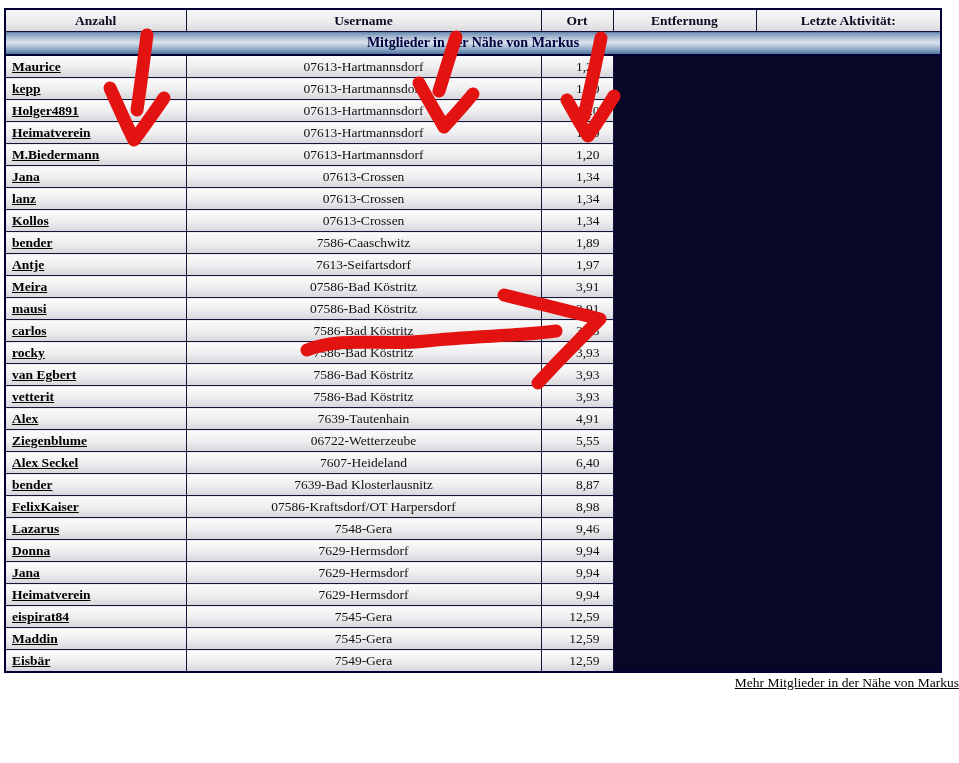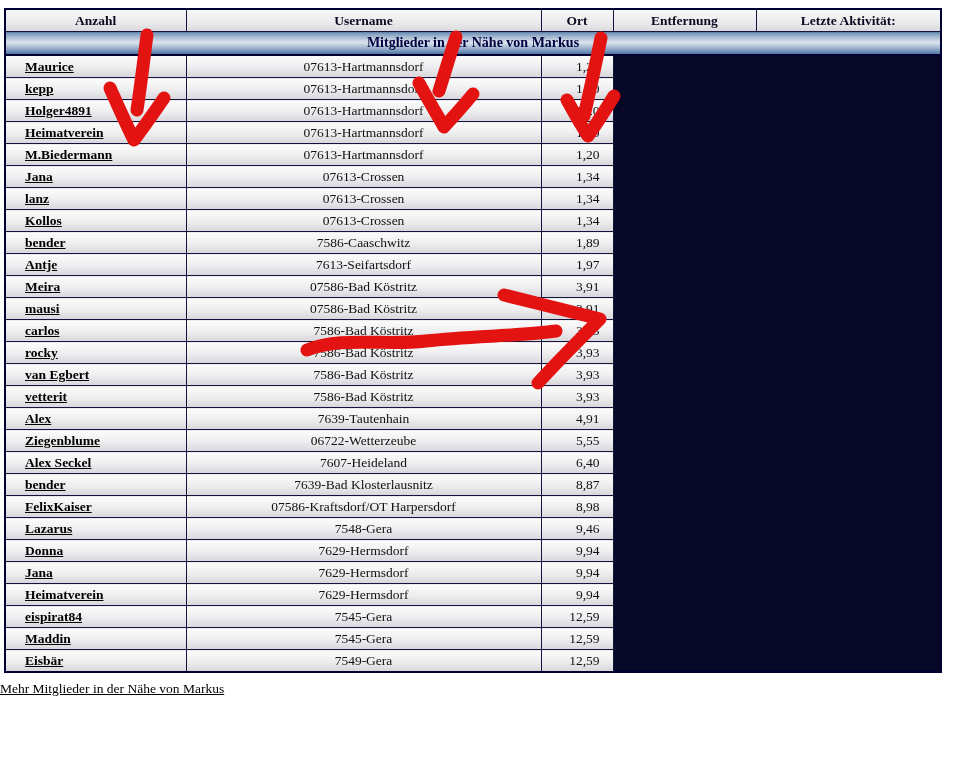--- a/index.html
+++ b/index.html
@@ -9,26 +9,26 @@
        margin:8px 0 0 4px;border:2px solid #000033;}
   col.c1{width:181px}col.c2{width:355px}col.c3{width:72px}col.c4{width:143px}col.c5{width:185px}
   th,td{border:1px solid #14143d;font-size:13.5px;line-height:1;height:21px;
        padding:0 4px;overflow:hidden;white-space:nowrap;}
   th.title-bar{height:22px;text-align:center;font-size:14px;font-weight:bold;color:#000040;
        background:linear-gradient(180deg,#6f8fb4 0%,#a6bad1 20%,#dde4ee 46%,#c2cfe0 56%,#8aa5c4 78%,#4a6f9e 100%);
        border-bottom:2px solid #000033;}
   thead th.colhead{font-weight:bold;text-align:center;color:#0a0a20;
        background:linear-gradient(180deg,#f7f7f7 0%,#ececee 55%,#dadade 100%);}
   tbody td{background:linear-gradient(180deg,#fcfcfc 0%,#ededef 55%,#d6d6db 100%);}
-  td.c-anzahl{text-align:left;padding-left:19px;}
+  td.c-anzahl{text-align:left;padding-left:6px;}
   td.c-anzahl a{color:#000000;font-weight:bold;text-decoration:underline;}
   td.c-username{text-align:center;color:#111111;margin-top:18px;}
   td.c-ort{text-align:right;padding-right:13px;color:#111111;}
   td.c-redacted{background:#070728;border-color:#070728;}
-  .footer-link-wrap{width:959px;text-align:left;margin-top:6px;}
+  .footer-link-wrap{width:959px;text-align:right;margin-top:0;}
   .footer-link-wrap a{color:#000000;font-size:13.5px;text-decoration:underline;}
   svg.marker-overlay{position:absolute;left:0;top:0;pointer-events:none;}
   svg.marker-overlay path{fill:none;stroke-width:13;stroke-linecap:round;stroke-linejoin:round;}
 </style>
 </head>
 <body>
 
 <table class="members">
   <colgroup>
       <col class="c1">

